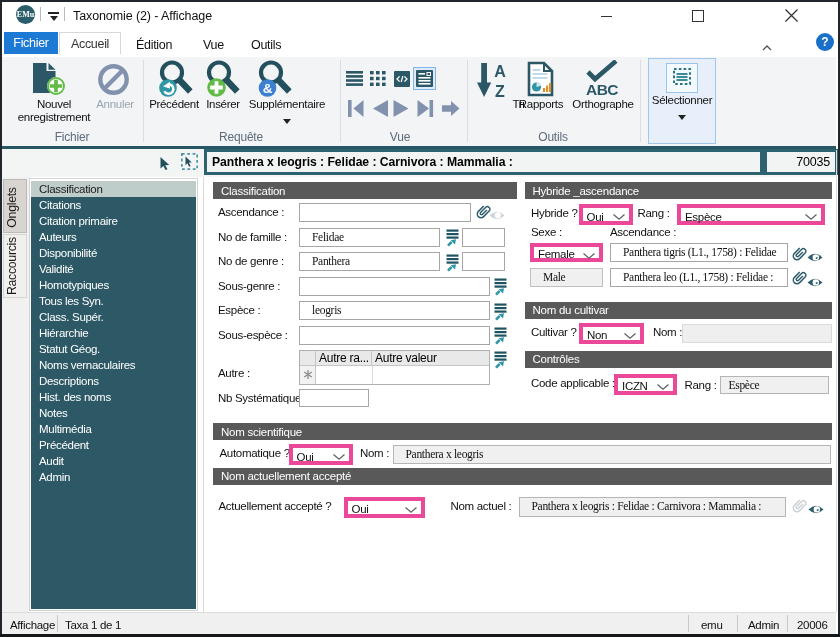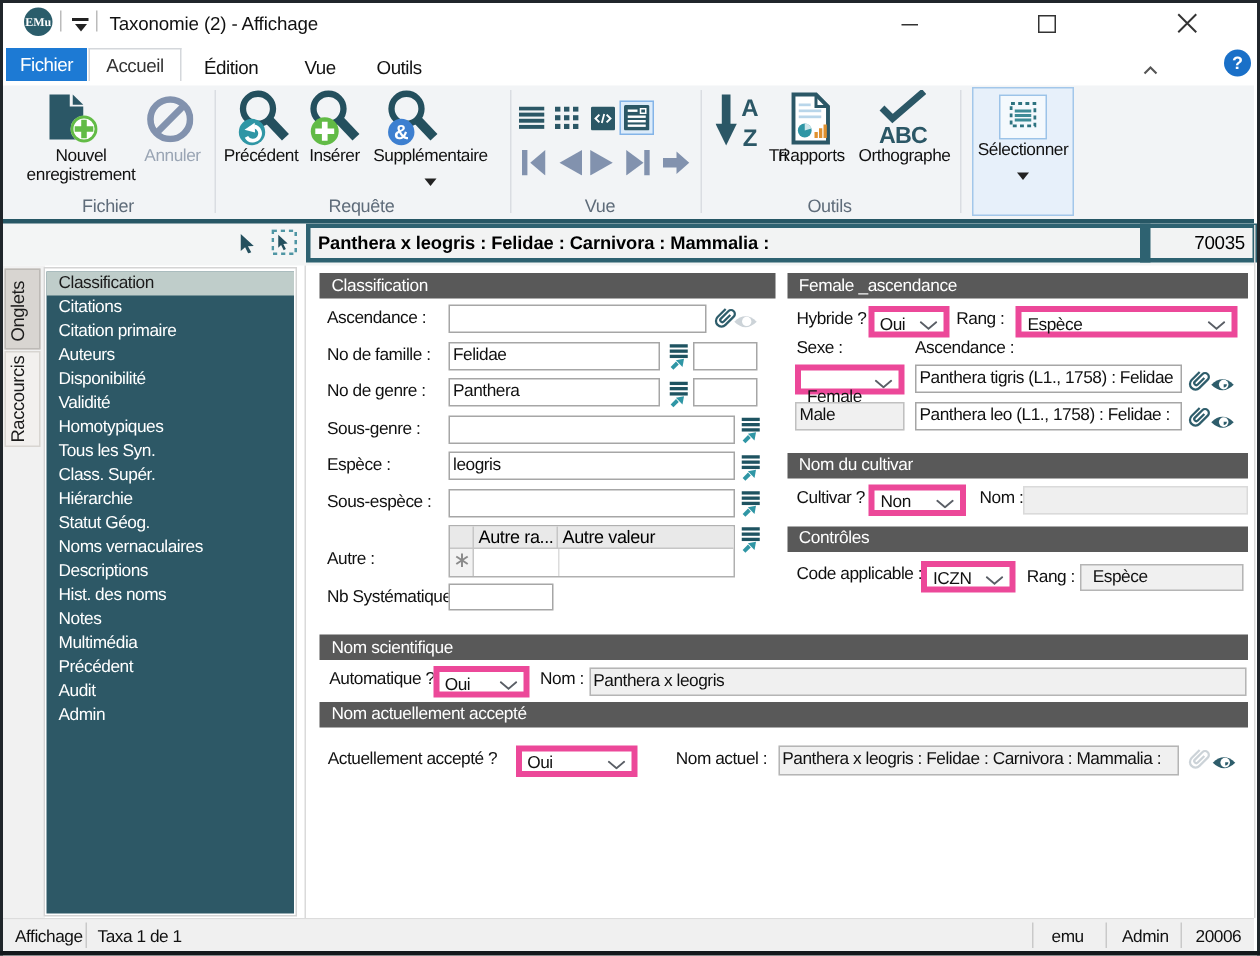--- a/index.html
+++ b/index.html
@@ -1,20 +1,20 @@
 <!DOCTYPE html>
 <html><head><meta charset="utf-8">
 <style>
 html,body{margin:0;padding:0;}
 *{box-sizing:border-box;}
 body{font-family:"Liberation Sans",sans-serif;width:840px;height:637px;overflow:hidden;}
 #win{position:relative;width:840px;height:637px;background:#fff;}
 .abs{position:absolute;}
 .t12{font-size:11.5px;color:#111;letter-spacing:-0.3px;white-space:nowrap;}
-.inp{position:absolute;background:#fff;border:1px solid #a6a6a6;font-size:11.5px;letter-spacing:-0.3px;color:#111;padding:2px 0 0 2px;white-space:nowrap;overflow:hidden;}
+.inp{position:absolute;background:#fff;border:1px solid #a6a6a6;font-size:11.5px;letter-spacing:-0.3px;color:#111;padding:2px 0 0 12px;white-space:nowrap;overflow:hidden;font-family:Liberation Serif, serif;}
 .ro{background:#f0f0f0;}
 .combo{position:absolute;background:#fff;border:4px solid #ec4899;font-size:11.5px;letter-spacing:-0.3px;color:#111;padding:2.5px 0 0 4px;white-space:nowrap;}
 .chev{position:absolute;right:4px;top:6px;}
 .hdr{position:absolute;background:#595959;color:#fff;font-size:11.5px;letter-spacing:-0.25px;padding:2.5px 0 0 8px;height:17px;white-space:nowrap;}
 .gsep{position:absolute;width:1px;top:60px;height:82px;background:#dadde2;}
 .glbl{position:absolute;top:130px;font-size:12px;color:#5f6c7a;letter-spacing:-0.2px;text-align:center;}
 .rlbl{position:absolute;font-size:11.5px;color:#111;letter-spacing:-0.3px;text-align:center;white-space:nowrap;line-height:12.5px;}
 .sbitem{height:16px;line-height:16px;padding-left:8px;font-size:11.5px;letter-spacing:-0.3px;color:#fff;white-space:nowrap;}
 </style></head>
 <body>
@@ -337,33 +337,33 @@
         <rect x="0.5" y="0.5" width="12" height="2.2" fill="#1e5361"></rect>
         <rect x="0.5" y="4" width="12" height="2.2" fill="#1e5361"></rect>
         <rect x="0.5" y="7.5" width="12" height="2.2" fill="#1e5361"></rect>
         <path d="M2 16.6 L5.6 13" stroke="#2f96a5" stroke-width="2.6"></path>
         <path d="M4.6 11.2 L10 10.2 L9 15.6 Z" fill="#2f96a5"></path>
       </svg></div>
 
 <div class="abs t12" style="left:218px;top:391.5px;">Nb Systématique</div>
 <div class="inp" style="left:299px;top:388.5px;width:70px;height:18px;"></div>
 
-<div class="hdr" style="left:524.5px;top:182px;width:307.5px;">Female _ascendance</div>
+<div class="hdr" style="left:524.5px;top:182px;width:307.5px;">Hybride _ascendance</div>
 <div class="abs t12" style="left:531px;top:207px;">Hybride ?</div>
 <div class="combo" style="left:578.5px;top:204px;width:54px;height:21px;">Oui<svg class="chev" width="12" height="6">
         <path d="M0.5 0.5 L6 5.2 L11.5 0.5" stroke="#5a5f66" stroke-width="1.2" fill="none"></path>
       </svg></div>
 <div class="abs t12" style="left:637.5px;top:207px;">Rang :</div>
 <div class="combo" style="left:677px;top:204px;width:148px;height:21px;">Espèce<svg class="chev" width="12" height="6">
         <path d="M0.5 0.5 L6 5.2 L11.5 0.5" stroke="#5a5f66" stroke-width="1.2" fill="none"></path>
       </svg></div>
 
 <div class="abs t12" style="left:531px;top:226px;">Sexe :</div>
 <div class="abs t12" style="left:610px;top:226px;">Ascendance :</div>
-<div class="combo" style="left:530px;top:243px;width:73px;height:19px;padding-top:12px;">Female<svg class="chev" width="12" height="6" style="top:6px;">
+<div class="combo" style="left:530px;top:243px;width:73px;height:19px;padding-top:1px;">Female<svg class="chev" width="12" height="6" style="top:6px;">
         <path d="M0.5 0.5 L6 5.2 L11.5 0.5" stroke="#5a5f66" stroke-width="1.2" fill="none"></path>
       </svg></div>
 <div class="inp" style="left:610px;top:243px;width:178px;height:19px;">Panthera tigris (L1., 1758) : Felidae</div>
 <div class="abs" style="left:789px;top:243.5px;"><svg width="19" height="21">
         <g transform="rotate(45 9.5 10.5)">
           <path d="M5.8 5 V12.6 a3.7 3.7 0 0 0 7.4 0 V4.8 a2.55 2.55 0 0 0 -5.1 0 V11.8 a1.35 1.35 0 0 0 2.7 0 V5.6" fill="none" stroke="#2e5d6b" stroke-width="1.5"></path>
         </g>
       </svg></div>
 <div class="abs" style="left:807px;top:249px;"><svg width="16" height="11">
         <path d="M0.5 5.5 Q8 -1.8 15.5 5.5 Q8 12.8 0.5 5.5 Z" fill="#2e5d6b"></path>

